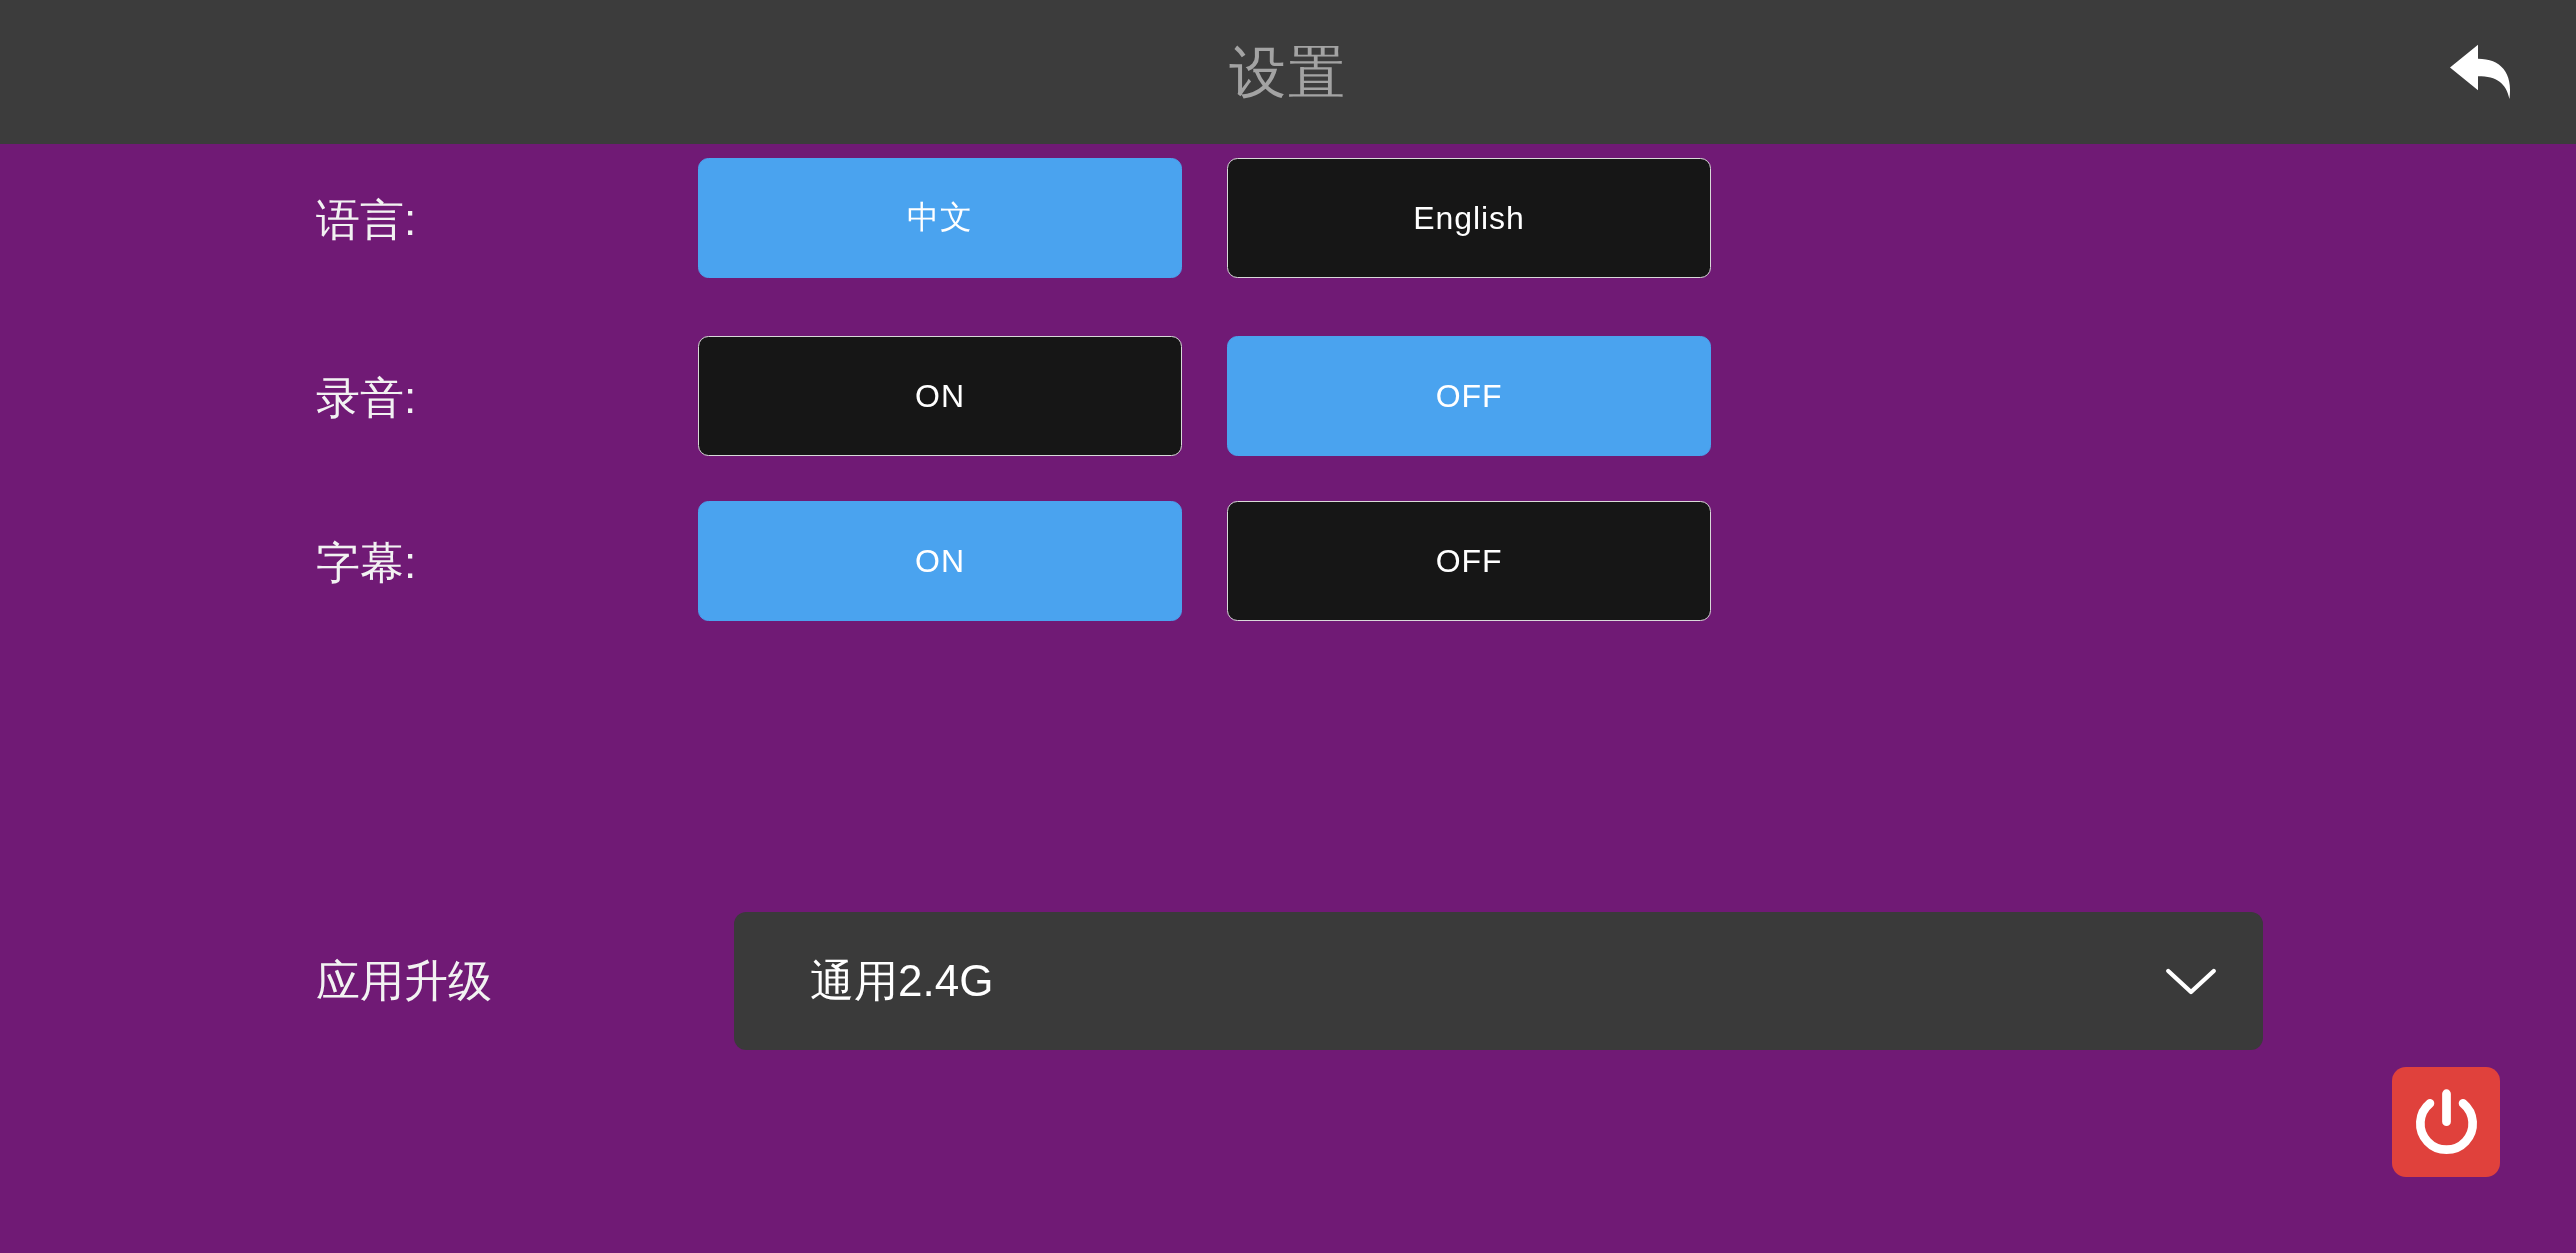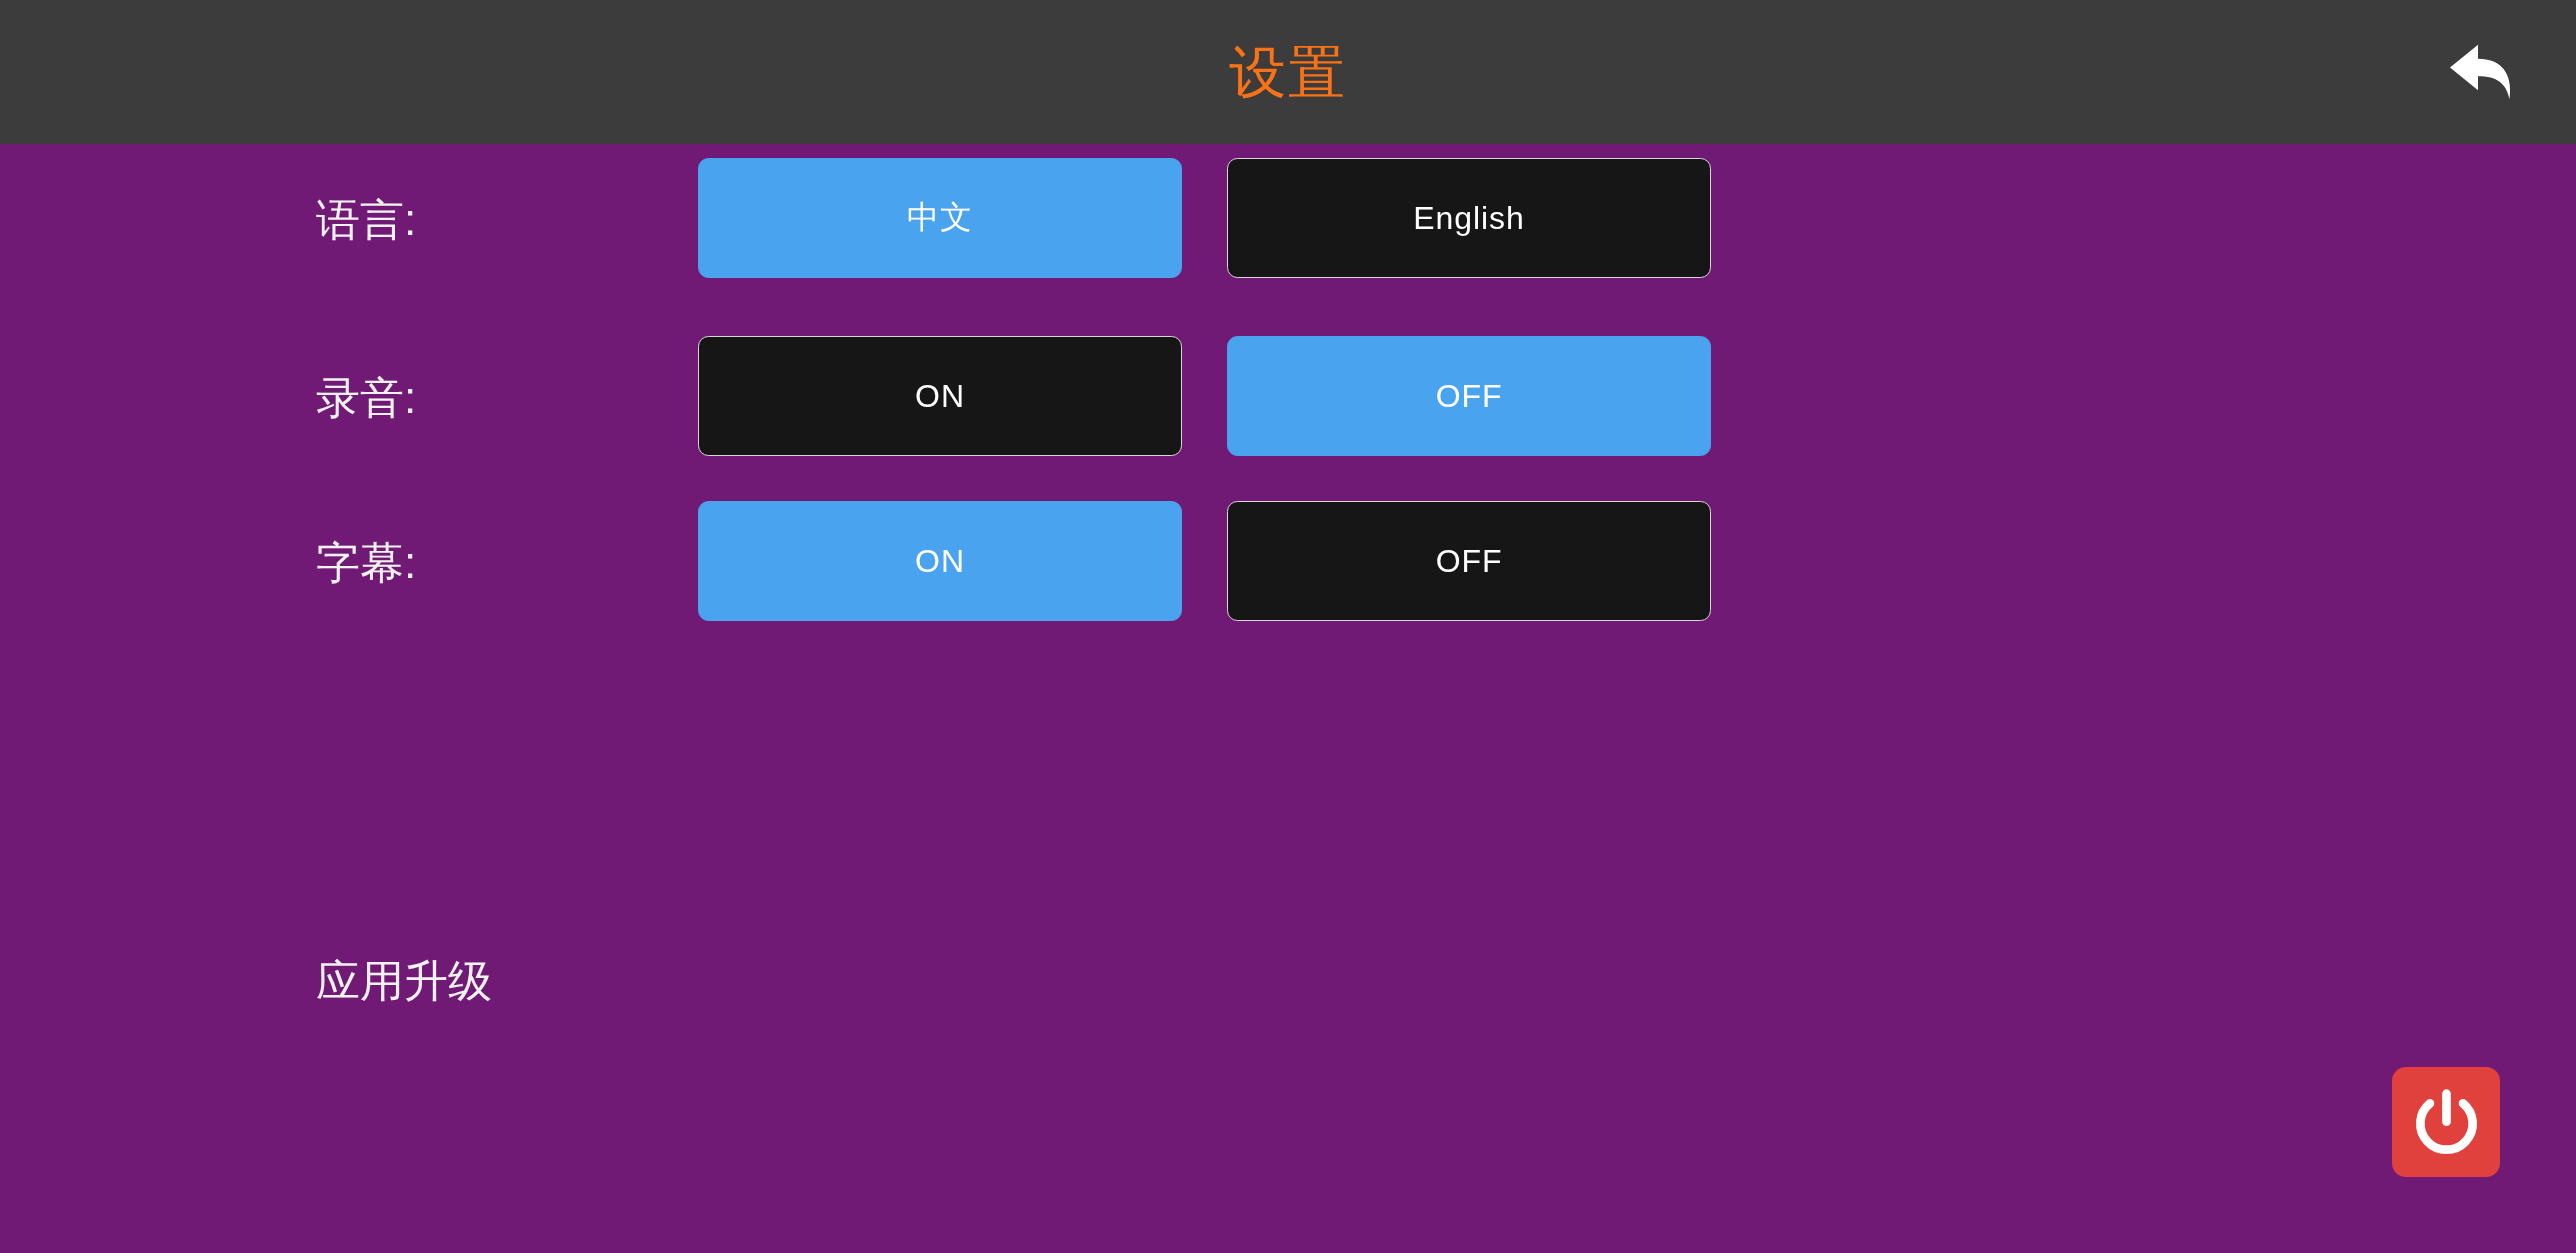--- a/index.html
+++ b/index.html
@@ -25,21 +25,21 @@
     background: #3c3c3c;
     box-sizing: border-box;
   }
   .header-title {
     position: absolute;
     left: 0; top: 0;
     width: 2576px;
     height: 144px;
     line-height: 144px;
     text-align: center;
-    color: #f97316;
+    color: #a3a3a3;
     font-size: 57px;
     letter-spacing: 1.7px;
     white-space: nowrap;
   }
   .back-btn {
     position: absolute;
     right: 30px;
     top: 10.4px;
     width: 122px;
     height: 122px;
@@ -204,20 +204,28 @@
 
     <div class="seg-btn seg-left active">ON</div>
 
     <div class="seg-btn seg-right inactive">OFF</div>
   </div>
 
 
   <div class="row" style="top:768px; height:138px;">
     <div class="row-label" style="top:47px;">应用升级</div>
 
+    <div class="dropdown">
+      <div class="dropdown-value">通用2.4G</div>
+      <div class="dropdown-chevron">
+        <svg width="56" height="35" viewBox="0 0 64 40" aria-hidden="true">
+          <polyline points="6,8 32,32 58,8" fill="none" stroke="#ffffff" stroke-width="5" stroke-linecap="round" stroke-linejoin="round"></polyline>
+        </svg>
+      </div>
+    </div>
   </div>
 
 </div>
 
 <div class="power-btn">
   <span>
     <svg width="75" height="75" viewBox="0 0 86 86" aria-hidden="true">
       <path d="M24 21 A30 30 0 1 0 62 21" fill="none" stroke="#ffffff" stroke-width="10" stroke-linecap="round"></path>
       <line x1="43" y1="10" x2="43" y2="42" stroke="#ffffff" stroke-width="10" stroke-linecap="round"></line>
     </svg>

